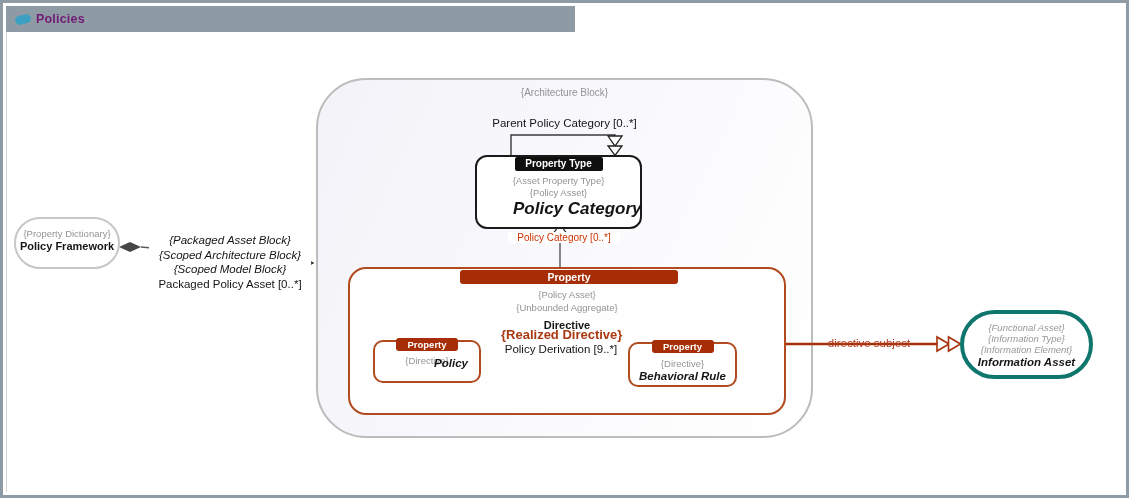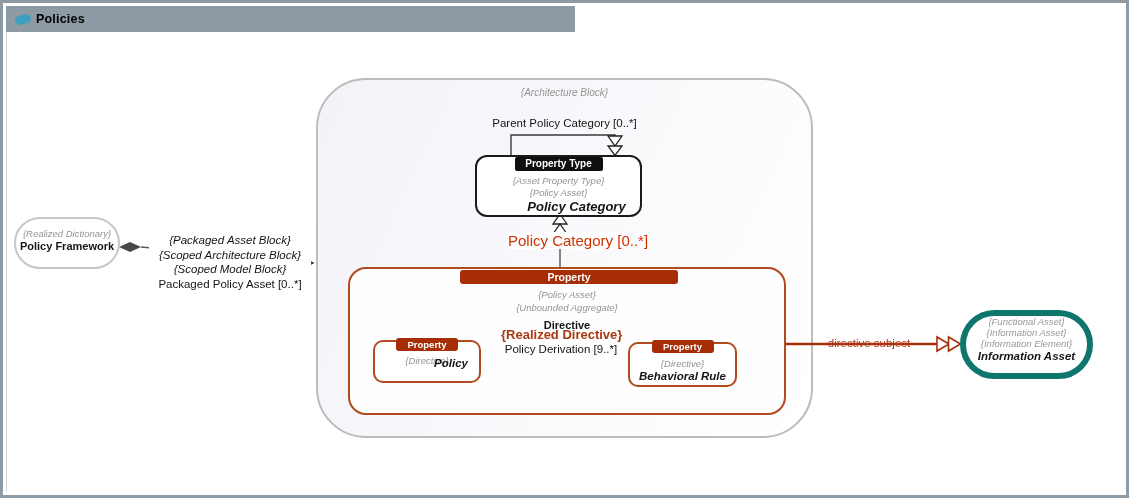--- a/index.html
+++ b/index.html
@@ -2,76 +2,76 @@
 <html style="--c-titlebar: #8e9ba4; --c-icon: #3d9fc2; --c-band-red: #a62d05; --c-band-black: #0f0f0f; --c-red-text: #cc3300;"><head>
 <meta charset="utf-8">
 <style>
   html,body{margin:0;padding:0;background:#fff;font-family:"Liberation Sans",sans-serif;}
   .stage{position:relative;width:1129px;height:498px;border:3px solid #8e9ba4;box-sizing:border-box;background:#fff;overflow:hidden;}
   .inner-edge{position:absolute;left:3px;top:29px;bottom:3px;width:1px;background:#d4d4d4;z-index:0;}
 
   
   .titlebar{position:absolute;left:3px;top:3px;width:569px;height:26px;background:var(--c-titlebar,#8e9ba4);z-index:5;}
   .titlebar .appicon{position:absolute;left:9px;top:9px;width:16px;height:9px;border-radius:5px;background:var(--c-icon,#3d9fc2);transform:rotate(-14deg);}
-  .titlebar .title{position:absolute;left:30px;top:6px;font-size:12.5px;font-weight:bold;color:#000000;letter-spacing:.2px;}
+  .titlebar .title{position:absolute;left:30px;top:6px;font-size:12.5px;font-weight:bold;color:#701a75;letter-spacing:.2px;}
 
   svg.wires{position:absolute;left:0;top:0;z-index:2;}
 
   
   .node{position:absolute;background:#fff;box-sizing:border-box;text-align:center;z-index:3;}
   .ctr{position:absolute;left:0;right:0;text-align:center;white-space:nowrap;}
-  .stereo{font-style:italic;color:#949494;font-size:9.5px;}
+  .stereo{color:#949494;font-size:9.5px;}
   .bname{font-weight:bold;color:#151515;}
   .band{position:absolute;left:50%;transform:translateX(-50%);color:#fff;font-weight:bold;text-align:center;border-radius:3px;z-index:4;white-space:nowrap;}
   .band.red{background:var(--c-band-red,#a62d05);}
   .band.black{background:var(--c-band-black,#0f0f0f);border-radius:2px;}
 
   
   .pframework{left:11px;top:214px;width:106px;height:52px;border:2.5px solid #c7c7c7;border-radius:27px;}
   .pframework .stereo{position:absolute;left:0;right:0;top:9px;font-size:9.5px;white-space:nowrap;}
   .pframework .bname{position:absolute;left:0;right:0;top:21px;font-size:11px;white-space:nowrap;text-align:center;}
 
   .container-block{left:313px;top:75px;width:497px;height:360px;border:2px solid #bcbcbc;border-radius:50px;
      background:linear-gradient(115deg,#f2f2f8 0%,#fafafd 55%,#ffffff 100%);z-index:1;}
   .container-block .stereo{top:7px;font-size:10px;}
   .container-block .bname{top:19px;font-size:12px;}
   .container-block .parent-lbl{top:37px;font-size:11.5px;color:#151515;}
 
-  .pcategory{left:472px;top:152px;width:167px;height:62px;border:2px solid #1a1a1a;border-radius:12px;}
+  .pcategory{left:472px;top:152px;width:167px;height:74px;border:2px solid #1a1a1a;border-radius:12px;}
   .pcategory .band{top:0px;width:88px;height:14px;font-size:10px;line-height:14px;}
   .pcategory .s1{top:18px;}
   .pcategory .s2{top:30px;}
-  .pcategory .bname{top:42px;font-size:13px;font-style:italic;padding-left:36px;}
+  .pcategory .bname{top:42px;font-size:17px;font-style:italic;padding-left:36px;}
 
   .directive{left:345px;top:264px;width:438px;height:148px;border:2px solid #b14a1e;border-radius:18px;background:#fefefe;}
   .directive .band{top:1px;left:219px;width:218px;height:14px;font-size:10.5px;line-height:14px;}
   .directive .s1{top:20px;}
   .directive .s2{top:33px;}
   .directive .bname{top:50px;font-size:11px;}
 
   .smallbox{border:2px solid #b14a1e;border-radius:10px;}
   .smallbox .band{top:-4px;width:62px;height:13px;font-size:9.5px;line-height:13px;}
   .policy{left:370px;top:337px;width:108px;height:43px;}
   .policy .s1{top:13px;}
   .policy .bname{top:15px;font-size:11.5px;font-style:italic;margin-left:48px;}
   .brule{left:625px;top:339px;width:109px;height:45px;}
   .brule .s1{top:14px;}
   .brule .bname{top:26px;font-size:11.5px;font-style:italic;}
 
-  .infoasset{left:957px;top:307px;width:133px;height:69px;border:6px solid #0f766e;border-radius:36px;
-     display:flex;flex-direction:column;justify-content:flex-start;align-items:center;}
+  .infoasset{left:957px;top:307px;width:133px;height:69px;border:4px solid #0f766e;border-radius:36px;
+     display:flex;flex-direction:column;justify-content:center;align-items:center;}
   .infoasset .st{font-style:italic;color:#989898;font-size:9.5px;line-height:11px;white-space:nowrap;}
   .infoasset .bname{font-size:11.5px;font-style:italic;margin-top:1px;white-space:nowrap;}
 
   
   .lbl{position:absolute;z-index:4;text-align:center;white-space:nowrap;}
   .edge-pkg{left:146px;top:230px;width:162px;font-size:11.5px;color:#151515;line-height:14.5px;}
   .edge-pkg div{background:#fff;}
   .edge-pkg .it{font-style:italic;}
-  .lbl-pcat{left:505px;top:229px;width:112px;font-size:15px;color:var(--c-red-text,#cc3300);background:#fff;}
+  .lbl-pcat{left:505px;top:229px;width:112px;font-size:10px;color:var(--c-red-text,#cc3300);background:#fff;}
   .lbl-realized{left:498px;top:324px;width:120px;font-size:13px;font-weight:bold;color:#a93811;text-align:right;}
   .lbl-derivation{left:498px;top:340px;width:120px;font-size:11.5px;color:#151515;}
   .lbl-subject{left:820px;top:322px;width:92px;font-size:11.5px;color:#b23a1c;margin-top:12px;}
 </style>
 </head>
 <body>
 
 <div class="stage">
   <div class="inner-edge"></div>
 
@@ -107,21 +107,21 @@
     </g>
 
     <g>
       <path d="M783,341 L935,341" fill="none" stroke="#a5300a" stroke-width="2.6"></path>
       <path d="M946,341 L934,334 L934,348 Z" fill="#fff" stroke="#a5300a" stroke-width="1.6"></path>
       <path d="M957.5,341 L945.5,334 L945.5,348 Z" fill="#fff" stroke="#a5300a" stroke-width="1.6"></path>
     </g>
   </svg>
 
   <div class="node pframework">
-    <span class="stereo">{Realized Dictionary}</span>
+    <span class="stereo">{Property Dictionary}</span>
     <span class="bname">Policy Framework</span>
   </div>
 
   <div class="lbl edge-pkg">
     <div class="it">{Packaged Asset Block}</div>
     <div class="it">{Scoped Architecture Block}</div>
     <div class="it">{Scoped Model Block}</div>
     <div>Packaged Policy Asset [0..*]</div>
   </div>
 
@@ -158,17 +158,17 @@
     <span class="ctr bname">Behavioral Rule</span>
   </div>
 
   <div class="lbl lbl-realized">{Realized Directive}</div>
   <div class="lbl lbl-derivation">Policy Derivation [9..*]</div>
 
   <div class="lbl lbl-subject">directive subject</div>
 
   <div class="node infoasset">
     <span class="st">{Functional Asset}</span>
-    <span class="st">{Information Asset}</span>
+    <span class="st">{Information Type}</span>
     <span class="st">{Information Element}</span>
     <span class="bname">Information Asset</span>
   </div>
 </div>
 
 </body></html>

